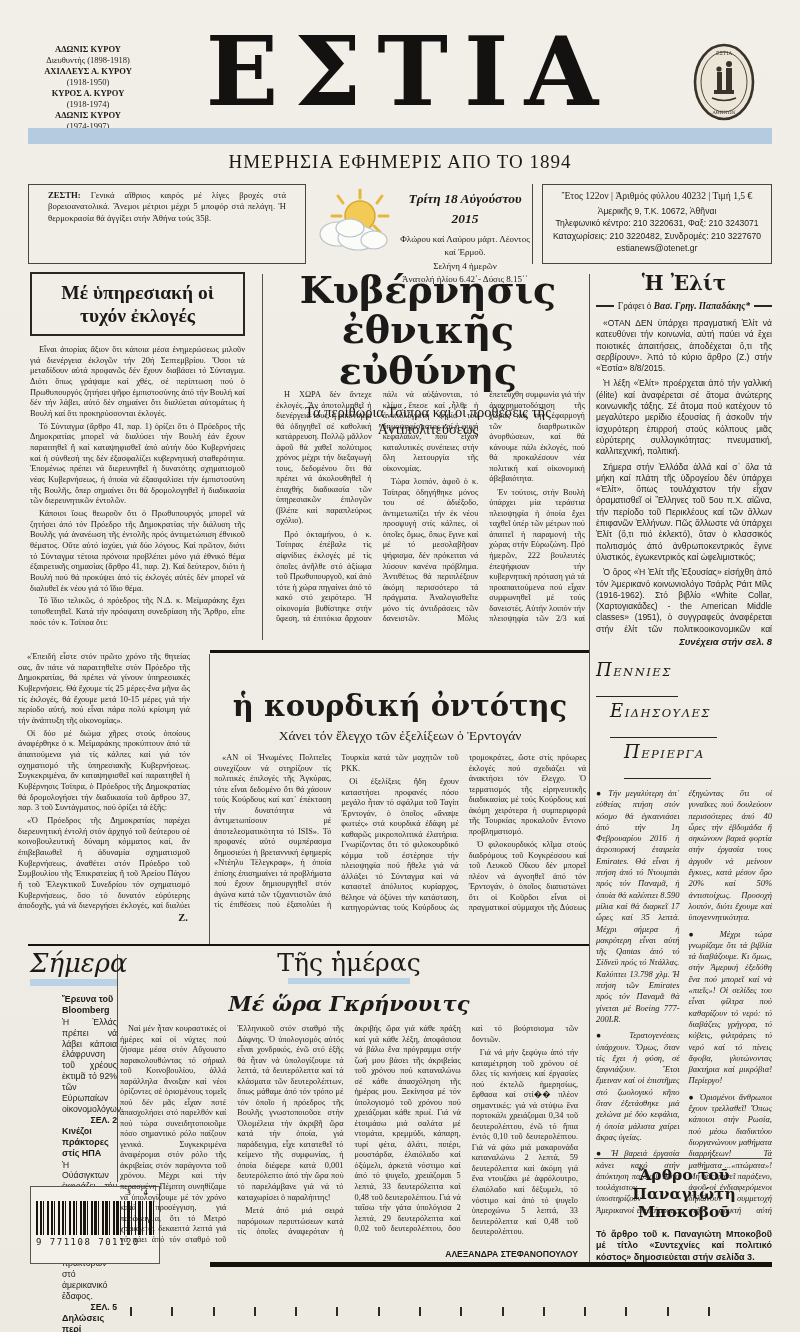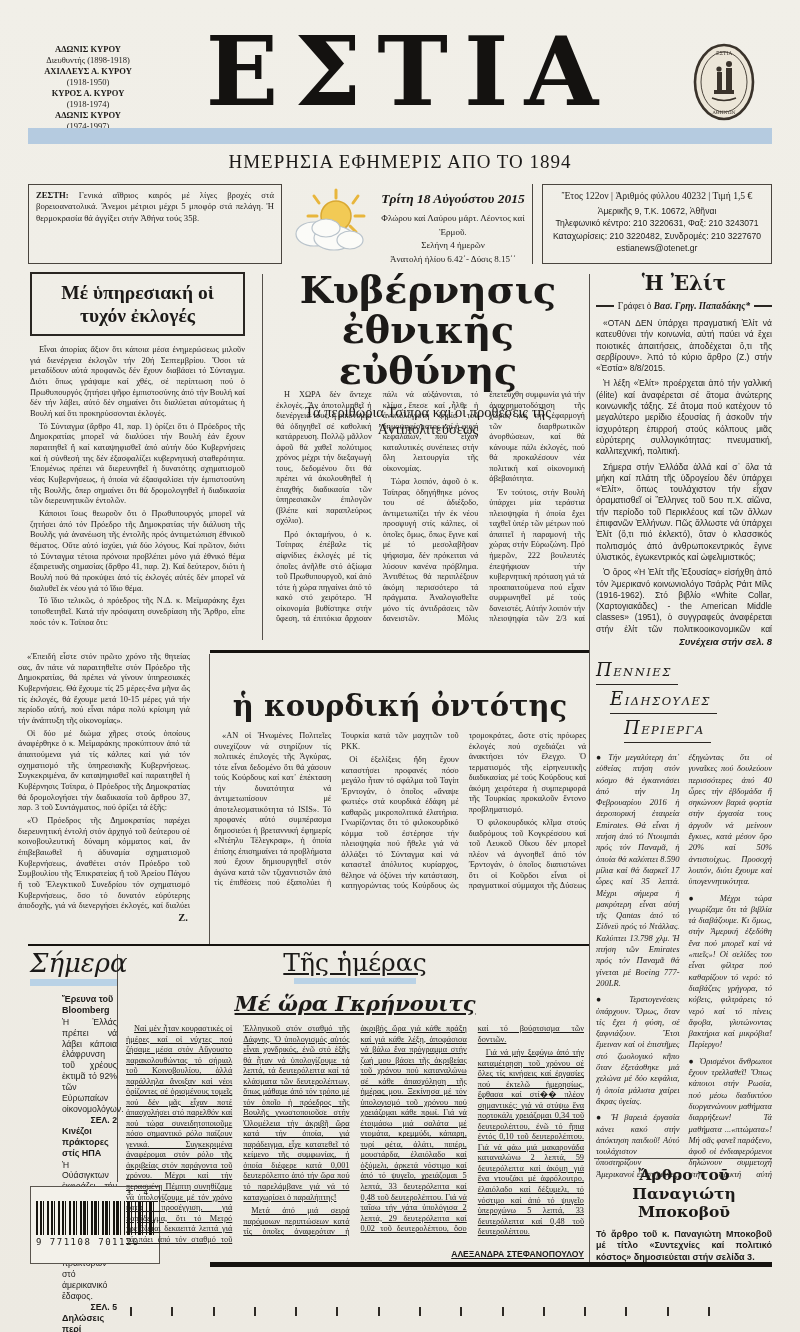--- a/index.html
+++ b/index.html
@@ -14,21 +14,21 @@
   .founder-note{font-weight:normal;}
   .paper-title{position:absolute;left:140px;top:24px;width:540px;text-align:center;
                font-family:"DejaVu Serif",serif;font-weight:bold;font-size:95px;
                letter-spacing:16px;line-height:1;color:#141210;}
   .emblem{position:absolute;left:692px;top:42px;}
   .blue-bar{position:absolute;left:28px;top:128px;width:744px;height:16px;background:#b5cbe0;}
   .tagline{position:absolute;left:0;right:0;top:151px;text-align:center;font-size:19px;
            letter-spacing:1px;}
   
   .infobar{position:absolute;left:28px;top:184px;width:744px;height:80px;display:flex;}
-  .weather{width:238px;border:1px solid #4a453f;padding:5px 7px;font-size:8.7px;
+  .weather{width:238px;border:1px solid #4a453f;padding:5px 19px;font-size:8.7px;
            line-height:1.32;text-align:justify;}
   .suncloud{width:92px;position:relative;}
   .suncloud svg{position:absolute;left:2px;top:4px;}
   .datebox{flex:1;text-align:center;padding-top:5px;border-right:1px solid #4a453f;
            margin-right:9px;font-size:9px;line-height:1.5;}
   .date-main{font-weight:bold;font-style:italic;font-size:13.5px;margin-bottom:3px;}
   .issuebox{width:216px;border:1px solid #4a453f;padding:4px 6px;text-align:center;
             font-size:8.6px;line-height:1.45;font-family:"Liberation Sans",sans-serif;}
   .issue-line{font-size:9.6px;font-family:"Liberation Serif",serif;margin-bottom:2px;}
   
@@ -67,21 +67,21 @@
   
   .kurd{position:absolute;left:214px;top:660px;width:372px;text-align:center;}
   .kurd h2{margin:0;font-family:"DejaVu Serif",serif;font-weight:bold;font-size:29px;line-height:1.07;}
   .kurd .sub{font-size:13.5px;margin-top:6px;}
   .kurd-cols{margin-top:9px;column-count:3;column-gap:10px;height:168px;overflow:hidden;text-align:justify;}
   .kurd-cols p{margin:0 0 3px;text-indent:8px;font-size:8.3px;line-height:1.27;}
   
   .pennies{position:absolute;left:596px;top:656px;width:176px;}
   .pen-word{font-family:"DejaVu Serif",serif;font-style:italic;text-transform:uppercase;
             font-size:11.5px;letter-spacing:1.5px;border-bottom:1.2px solid #2a2622;
-            width:max-content;padding:0 6px 1px 0;line-height:1.5;}
+            width:max-content;padding:0 6px 13px 0;line-height:1.5;}
   .pen-word::first-letter{font-size:18px;}
   .pen-w2{margin-left:14px;}
   .pen-w3{margin-left:28px;}
   .pen-body{margin-top:9px;column-count:2;column-gap:9px;height:428px;overflow:hidden;}
   .pen-body p{margin:0 0 5px;font-style:italic;font-size:8.5px;line-height:1.33;text-align:justify;}
   
   .simera{position:absolute;left:30px;top:950px;width:87px;}
   .simera-title{font-family:"DejaVu Serif",serif;font-style:italic;font-size:26px;line-height:1;}
   .simera-bar{width:87px;height:7px;background:#b9d2e6;margin-top:3px;}
   .sim-item{margin-top:8px;font-family:"Liberation Sans",sans-serif;margin-left:32px;}
@@ -91,21 +91,21 @@
   .barcode-box{position:absolute;left:30px;top:1186px;width:118px;height:70px;
                border:1px solid #5a554e;background:#f3f1ea;padding:3px 5px;}
   .barcode-top{position:absolute;right:7px;top:1px;font-size:7.5px;letter-spacing:4px;
                font-family:"DejaVu Sans Mono",monospace;}
   .barcode-bars{margin-top:11px;height:34px;
      background:repeating-linear-gradient(90deg,#17140f 0 1.5px,transparent 1.5px 3.5px,
                 #17140f 3.5px 6px,transparent 6px 7px,#17140f 7px 8px,transparent 8px 11px);}
   .barcode-num{font-family:"DejaVu Sans Mono",monospace;font-size:9px;letter-spacing:1.5px;
                margin-top:2px;}
   
-  .imeras{position:absolute;left:126px;top:950px;width:458px;text-align:center;text-decoration:underline;}
+  .imeras{position:absolute;left:120px;top:950px;width:458px;text-align:center;}
   .imeras-title{font-family:"DejaVu Serif",serif;font-size:25px;line-height:1;}
   .imeras-bar{width:122px;height:6px;background:#b9d2e6;margin:3px auto 0;}
   .imeras h3{margin:7px 0 0;font-family:"DejaVu Serif",serif;font-weight:bold;font-style:italic;
              font-size:21px;}
   .imeras-cols{margin-top:8px;column-count:4;column-gap:11px;height:222px;overflow:hidden;
                text-align:justify;}
   .imeras-cols p{margin:0 0 3px;text-indent:8px;font-size:8.3px;line-height:1.27;}
   .imeras-byline{text-align:right;font-family:"Liberation Sans",sans-serif;font-weight:bold;
                  font-size:8.6px;margin-top:3px;}
   
@@ -248,20 +248,21 @@
         <p>Ἡ λέξη «Ἐλίτ» προέρχεται ἀπό τήν γαλλική (élite) καί ἀναφέρεται σέ ἄτομα ἀνώτερης κοινωνικῆς τάξης. Σέ ἄτομα πού κατέχουν τό μεγαλύτερο μερίδιο ἐξουσίας ἤ ἀσκοῦν τήν ἰσχυρότερη ἐπιρροή στούς κόλπους μιᾶς εὐρύτερης συλλογικότητας: πνευματική, καλλιτεχνική, πολιτική.</p>
         <p>Σήμερα στήν Ἑλλάδα ἀλλά καί σ᾿ ὅλα τά μήκη καί πλάτη τῆς ὑδρογείου δέν ὑπάρχει «Ἐλίτ», ὅπως τουλάχιστον τήν εἶχαν ὁραματισθεῖ οἱ Ἕλληνες τοῦ 5ου π.Χ. αἰῶνα, τήν περίοδο τοῦ Περικλέους καί τῶν ἄλλων ἐπιφανῶν Ἑλλήνων. Πῶς ἄλλωστε νά ὑπάρχει Ἐλίτ (ὅ,τι πιό ἐκλεκτό), ὅταν ὁ κλασσικός πολιτισμός ἀπό ἀνθρωποκεντρικός ἔγινε ὑλιστικός, ἐγωκεντρικός καί ὠφελιμιστικός;</p>
         <p>Ὁ ὅρος «Ἡ Ἐλίτ τῆς Ἐξουσίας» εἰσήχθη ἀπό τόν Ἀμερικανό κοινωνιολόγο Τσάρλς Ράιτ Μίλς (1916-1962). Στό βιβλίο «White Collar, (Χαρτογιακάδες) - the American Middle classes» (1951), ὁ συγγραφεύς ἀναφέρεται στήν ἐλίτ τῶν πολιτικοοικονομικῶν καί στρατιωτικῶν κύκλων πού ἐλέγχουν τά κέντρα ἀποφάσεων καί στούς μή «προνομιούχους» οἱ ὁποῖοι ἀνήκουν στίς κατηγορίες: «Μάζα» (πλῆθος ἀτόμων πού προχωρεῖ σέ συλλογική δράση), «Ὄχλος» (στή σημερινή ἐποχή μεταμορφώθηκε σέ μάζα), «Πλῆθος» καί «Πολλοί».</p>
       </div>
     <div class="continue">Συνέχεια στήν σελ. 8</div>
   </div>
 
   <div class="kurd">
     <h2><br>
         <span>ἡ κουρδική ὀντότης</span></h2>
+    <div class="sub">Χάνει τόν ἔλεγχο τῶν ἐξελίξεων ὁ Ἐρντογάν</div>
     <div class="kurd-cols">
         <p>«ΑΝ οἱ Ἡνωμένες Πολιτεῖες συνεχίζουν νά στηρίζουν τίς πολιτικές ἐπιλογές τῆς Ἀγκύρας, τότε εἶναι δεδομένο ὅτι θά χάσουν τούς Κούρδους καί κατ᾿ ἐπέκταση τήν δυνατότητα νά ἀντιμετωπίσουν μέ ἀποτελεσματικότητα τό ISIS». Τό προφανές αὐτό συμπέρασμα δημοσιεύει ἡ βρεταννική ἐφημερίς «Ντέηλυ Τέλεγκραφ», ἡ ὁποία ἐπίσης ἐπισημαίνει τά προβλήματα πού ἔχουν δημιουργηθεῖ στόν ἀγώνα κατά τῶν τζιχαντιστῶν ἀπό τίς ἐπιθέσεις πού ἐξαπολύει ἡ Τουρκία κατά τῶν μαχητῶν τοῦ ΡΚΚ.</p>
         <p>Οἱ ἐξελίξεις ἤδη ἔχουν καταστήσει προφανές πόσο μεγάλο ἦταν τό σφάλμα τοῦ Ταγίπ Ἐρντογάν, ὁ ὁποῖος «ἄναψε φωτιές» στά κουρδικά ἐδάφη μέ καθαρῶς μικροπολιτικά ἐλατήρια. Γνωρίζοντας ὅτι τό φιλοκουρδικό κόμμα τοῦ ἐστέρησε τήν πλειοψηφία πού ἤθελε γιά νά ἀλλάξει τό Σύνταγμα καί νά καταστεῖ ἀπόλυτος κυρίαρχος, θέλησε νά ὀξύνει τήν κατάσταση, κατηγορώντας τούς Κούρδους ὡς τρομοκράτες, ὥστε στίς πρόωρες ἐκλογές πού σχεδιάζει νά ἀνακτήσει τόν ἔλεγχο. Ὁ τερματισμός τῆς εἰρηνευτικῆς διαδικασίας μέ τούς Κούρδους καί ἀκόμη χειρότερα ἡ συμπεριφορά τῆς Τουρκίας προκαλοῦν ἔντονο προβληματισμό.</p>
         <p>Ὁ φιλοκουρδικός κλῖμα στούς διαδρόμους τοῦ Κογκρέσσου καί τοῦ Λευκοῦ Οἴκου δέν μπορεῖ πλέον νά ἀγνοηθεῖ ἀπό τόν Ἐρντογάν, ὁ ὁποῖος διαπιστώνει ὅτι οἱ Κοῦρδοι εἶναι οἱ πραγματικοί σύμμαχοι τῆς Δύσεως στό πεδίο. Οἱ Κοῦρδοι τῆς Συρίας ἤδη ἐλέγχουν μεγάλο μέρος τῶν συνόρων καί συγκροτοῦν δική τους ὀντότητα. Καί αὐτή θά εἶναι ἡ ἀπαρχή ἑνός ἀνεξαρτήτου Κουρδικοῦ Κράτους.</p>
       </div>
   </div>
 
   <div class="pennies">
     <div class="pen-word">Πεννιες</div>
     <div class="pen-word pen-w2">Ειδησουλες</div>

